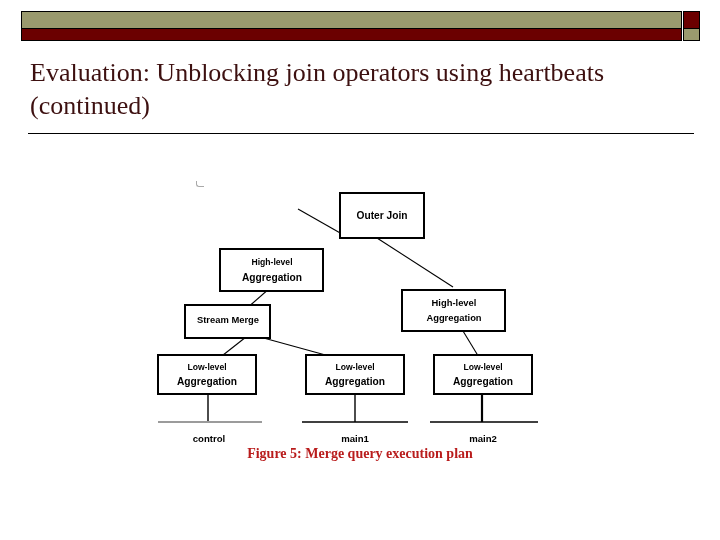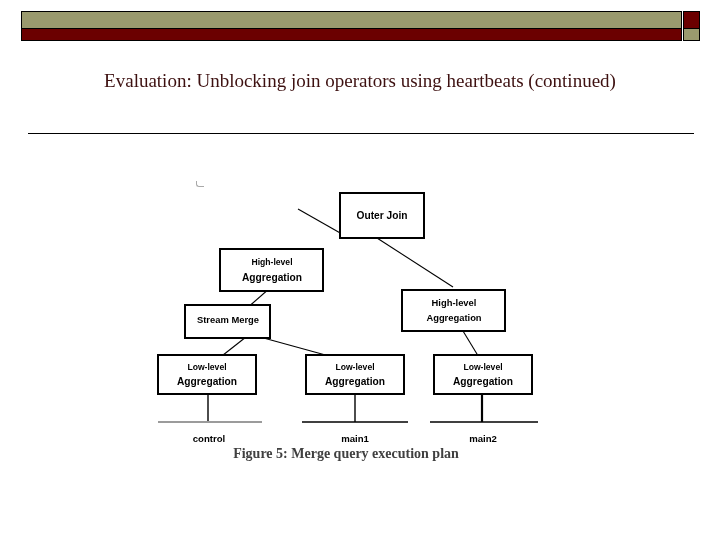--- a/index.html
+++ b/index.html
@@ -51,25 +51,25 @@
     left: 683px; top: 28px;
     width: 17px;  height: 13px;
     background: #9a9a6e;
     border: 1px solid #000000;
     box-sizing: border-box;
   }
 
   
   .slide-title {
     position: absolute;
-    left: 30px; top: 64px;
+    left: 30px; top: 56px;
     width: 660px;
-    text-align: center;
+    text-align: left;
     font-family: "Liberation Serif", serif;
-    font-size: 19px;
+    font-size: 26px;
     line-height: 33px;
     color: #3d1010;
     letter-spacing: 0px;
   }
   .title-rule {
     position: absolute;
     left: 28px; top: 133px;
     width: 666px;
     height: 0;
     border-top: 1.6px solid #000000;
@@ -101,27 +101,27 @@
   .source-label {
     font-family: "Liberation Sans", sans-serif;
     font-weight: bold;
     font-size: 9.6px;
     fill: #000000;
     text-anchor: middle;
   }
 
   .caption {
     position: absolute;
-    left: 136px; top: 446px;
+    left: 150px; top: 446px;
     width: 420px;
     text-align: center;
     font-family: "Liberation Serif", serif;
     font-weight: bold;
     font-size: 14px;
-    color: #404040;
+    color: #b91c1c;
   }
 
   .artifact {
     position: absolute;
     left: 196px; top: 181px;
     width: 7px; height: 5px;
     border-bottom: 1.5px solid #8d8d8d;
     border-left: 1.5px solid #8d8d8d;
     border-radius: 0 0 0 3px;
     opacity: 0.75;

